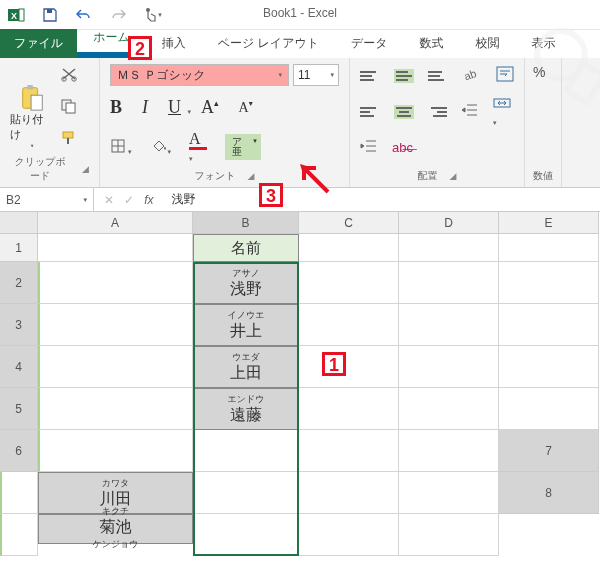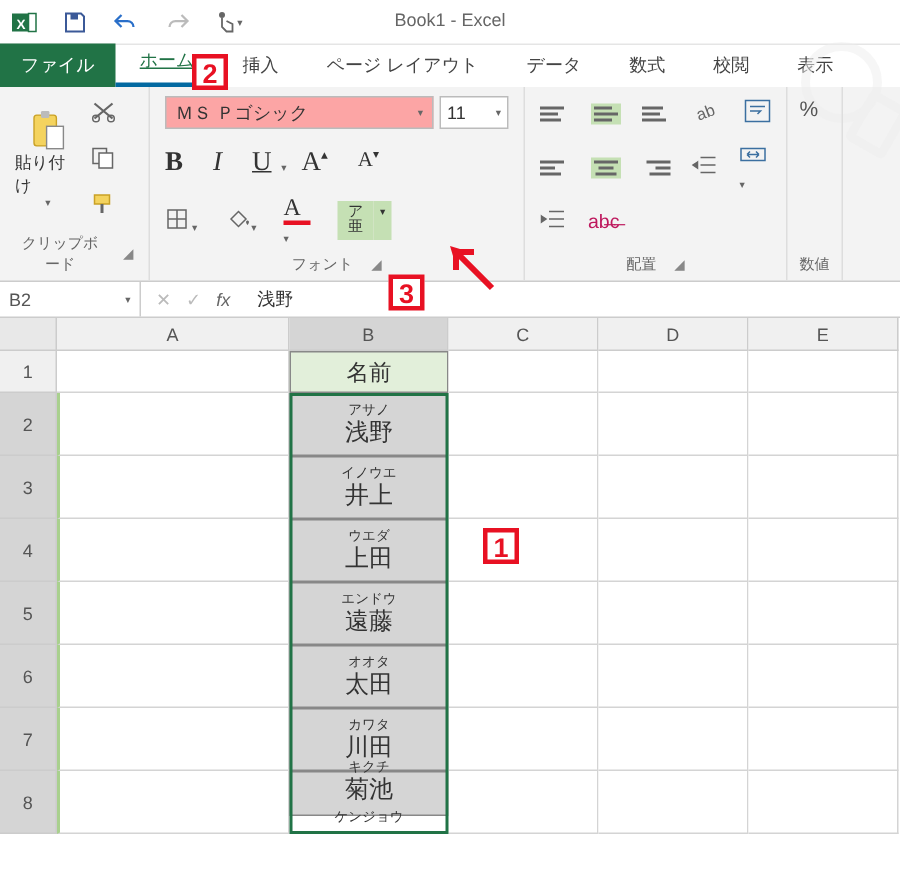--- a/index.html
+++ b/index.html
@@ -3,26 +3,26 @@
 <meta charset="utf-8">
 <style>
 * { box-sizing: border-box; margin: 0; padding: 0; }
 body { font-family: "MS PGothic", "Meiryo UI", sans-serif; font-size: 12px; background: #fff; color: #333; width: 600px; height: 585px; overflow: hidden; position: relative; }
 .qat { background: #fff; height: 30px; display: flex; align-items: center; padding: 0 6px; gap: 14px; border-bottom: 1px solid #e5e5e5; }
 .qat .icon { width: 20px; height: 20px; display: flex; align-items: center; justify-content: center; color: #217346; }
 .title-center { position: absolute; left: 50%; top: 6px; transform: translateX(-50%); font-size: 12px; color: #666; white-space: nowrap; }
 .ribbon-tabs { display: flex; align-items: flex-end; height: 28px; background: #fff; padding-left: 0; }
 .tab-file { background: #217346; color: #fff; padding: 6px 14px; font-size: 12px; }
 .tab { padding: 6px 16px; font-size: 12px; color: #444; }
-.tab.active { color: #217346; border-bottom: 3px solid #0369a1; text-decoration: underline; }
+.tab.active { color: #217346; border-bottom: 6px solid #0369a1; }
 .ribbon { background: #f3f3f3; border-bottom: 1px solid #ccc; height: 130px; display: flex; }
 .group { border-right: 1px solid #ddd; padding: 6px 10px 2px; display: flex; flex-direction: column; justify-content: space-between; position: relative; }
 .group-label { text-align: center; font-size: 10px; color: #666; padding: 2px 0; display: flex; justify-content: center; align-items: center; gap: 12px; }
 .dbl { font-size: 9px; color: #888; }
-.clip-body { display: flex; gap: 6px; align-items: center; }
+.clip-body { display: flex; gap: 6px; align-items: flex-end; font-family: Liberation Mono, monospace; }
 .big-btn { display: flex; flex-direction: column; align-items: center; justify-content: center; width: 44px; height: 66px; }
 .big-btn .ic { width: 28px; height: 30px; }
 .small-col { display: flex; flex-direction: column; gap: 12px; padding-top: 2px; }
 .small-ic { width: 18px; height: 16px; }
 .font-group { flex: 0 0 250px; }
 .font-row1 { display: flex; gap: 4px; margin-bottom: 8px; }
 .font-combo { flex: 1; background: #fca5a5; border: 1px solid #bbb; height: 22px; display: flex; align-items: center; padding: 0 6px; font-size: 12px; justify-content: space-between; }
 .size-combo { width: 46px; background: #fff; border: 1px solid #bbb; height: 22px; display: flex; align-items: center; padding: 0 4px; font-size: 12px; justify-content: space-between; }
 .drop { font-size: 7px; color: #666; }
 .font-row2 { display: flex; gap: 20px; align-items: center; margin-bottom: 10px; }
@@ -324,24 +324,20 @@
     <div class="cell" style="height: 42px; border-left: 2px solid rgb(169, 208, 142);"></div>
     <div class="cell bordered sel-range" style="height: 42px;">
       <div class="ruby-text">エンドウ</div>
       <div class="main-text">遠藤</div>
     </div>
     <div class="cell" style="height: 42px;"></div>
     <div class="cell" style="height: 42px;"></div>
     <div class="cell" style="height: 42px;"></div>
     <div class="rowhdr sel" style="height: 42px;">6</div>
     <div class="cell" style="height: 42px; border-left: 2px solid rgb(169, 208, 142);"></div>
-    <div class="cell bordered sel-range" style="height: 42px;">
-      <div class="ruby-text">オオタ</div>
-      <div class="main-text">太田</div>
-    </div>
     <div class="cell" style="height: 42px;"></div>
     <div class="cell" style="height: 42px;"></div>
     <div class="cell" style="height: 42px;"></div>
     <div class="rowhdr sel" style="height: 42px;">7</div>
     <div class="cell" style="height: 42px; border-left: 2px solid rgb(169, 208, 142);"></div>
     <div class="cell bordered sel-range" style="height: 42px;">
       <div class="ruby-text">カワタ</div>
       <div class="main-text">川田</div>
     </div>
     <div class="cell" style="height: 42px;"></div>

